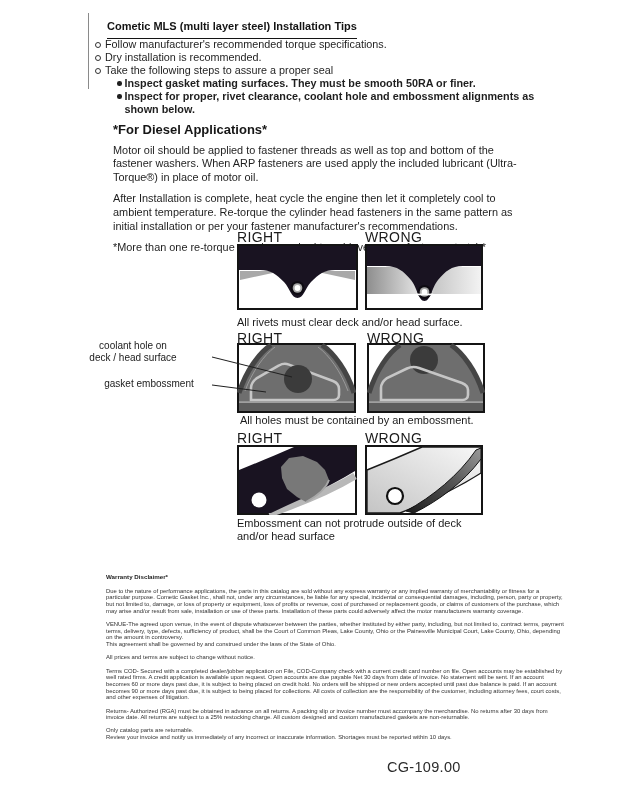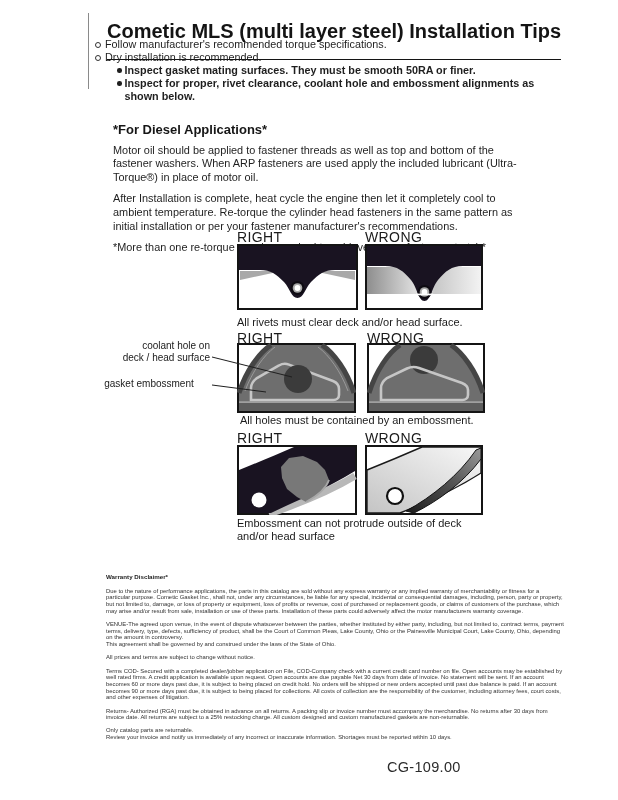--- a/index.html
+++ b/index.html
@@ -1,21 +1,21 @@
 <!DOCTYPE html>
 <html><head>
 <meta charset="utf-8">
 <style>
   html,body{margin:0;padding:0;background:#fff;}
   #page{position:relative;width:618px;height:800px;background:#ffffff;overflow:hidden;
         font-family:"Liberation Sans","DejaVu Sans",sans-serif;color:#1f1f1f;}
   .abs{position:absolute;}
   
-  #title{left:107px;top:20px;font-size:20px;font-weight:bold;color:#141414;
-         border-bottom:1.6px solid #141414;padding-bottom:16px;}
+  #title{left:107px;top:20px;font-size:11px;font-weight:bold;color:#141414;
+         border-bottom:1.6px solid #141414;padding-bottom:6px;}
   
   #edge-line{left:88px;top:13px;width:1px;height:76px;background:#8a8a8a;}
   
   #tips{left:95px;top:38px;font-size:10.8px;line-height:13px;width:470px;}
   .tip-row{display:flex;align-items:flex-start;}
   .obullet{flex:0 0 auto;width:4px;height:4px;border:1px solid #333;border-radius:50%;
            margin:4px 4px 0 0;}
   .sub{padding-left:22px;font-weight:bold;}
   .fbullet{flex:0 0 auto;width:4.5px;height:4.5px;background:#1f1f1f;border-radius:50%;
            margin:4px 3px 0 0;}
@@ -46,20 +46,24 @@
   <div id="title" class="abs">Cometic MLS (multi layer steel) Installation Tips</div>
 
   <div id="tips" class="abs">
     <div class="tip-row">
       <span class="obullet"></span>
       <span>Follow manufacturer's recommended torque specifications.</span>
     </div>
     <div class="tip-row">
       <span class="obullet"></span>
       <span>Dry installation is recommended.</span>
+    </div>
+    <div class="tip-row">
+      <span class="obullet"></span>
+      <span>Take the following steps to assure a proper seal</span>
     </div>
     <div class="tip-row sub">
       <span class="fbullet"></span>
       <span>Inspect gasket mating surfaces.  They must be smooth 50RA or finer.</span>
     </div>
     <div class="tip-row sub">
       <span class="fbullet"></span>
       <span>Inspect for proper, rivet clearance, coolant hole and embossment alignments as shown below.</span>
     </div>
   </div>
@@ -101,21 +105,21 @@
     <circle cx="59.5" cy="48" r="4.8" fill="#a8a8a8"></circle>
     <circle cx="59.5" cy="48" r="2.9" fill="#ffffff"></circle>
     <rect x="51" y="49.6" width="17" height="1.7" fill="#ffffff"></rect>
   </svg>
 
   <div class="abs caption" style="left:237px;top:316px;">All rivets must clear deck and/or head surface.</div>
 
   <div class="abs dlabel" style="left:237px;top:330px;width:119px;">RIGHT</div>
   <div class="abs dlabel" style="left:367px;top:330px;width:118px;">WRONG</div>
 
-  <div class="abs leader-label" style="left:88px;top:340px;width:122px;">
+  <div class="abs leader-label" style="left:72px;top:340px;width:122px;text-align:center;">
     <div>coolant hole on</div>
     <div>deck / head surface</div>
   </div>
   <div class="abs leader-label" style="left:88px;top:378px;width:122px;text-align:center;">gasket embossment</div>
 
   <svg class="abs" style="left:237px;top:343px;" width="119" height="70" viewBox="0 0 119 70">
     <rect x="1" y="1" width="117" height="68" fill="#6e6e6e" stroke="#141414" stroke-width="2"></rect>
     <path d="M2,2 H34 C22,10 9,28 2,50 Z" fill="#ffffff"></path>
     <path d="M117,2 H85 C97,10 110,28 117,50 Z" fill="#ffffff"></path>
     <path d="M34,2 C22,10 9,28 2,50" stroke="#454545" stroke-width="5" fill="none"></path>

